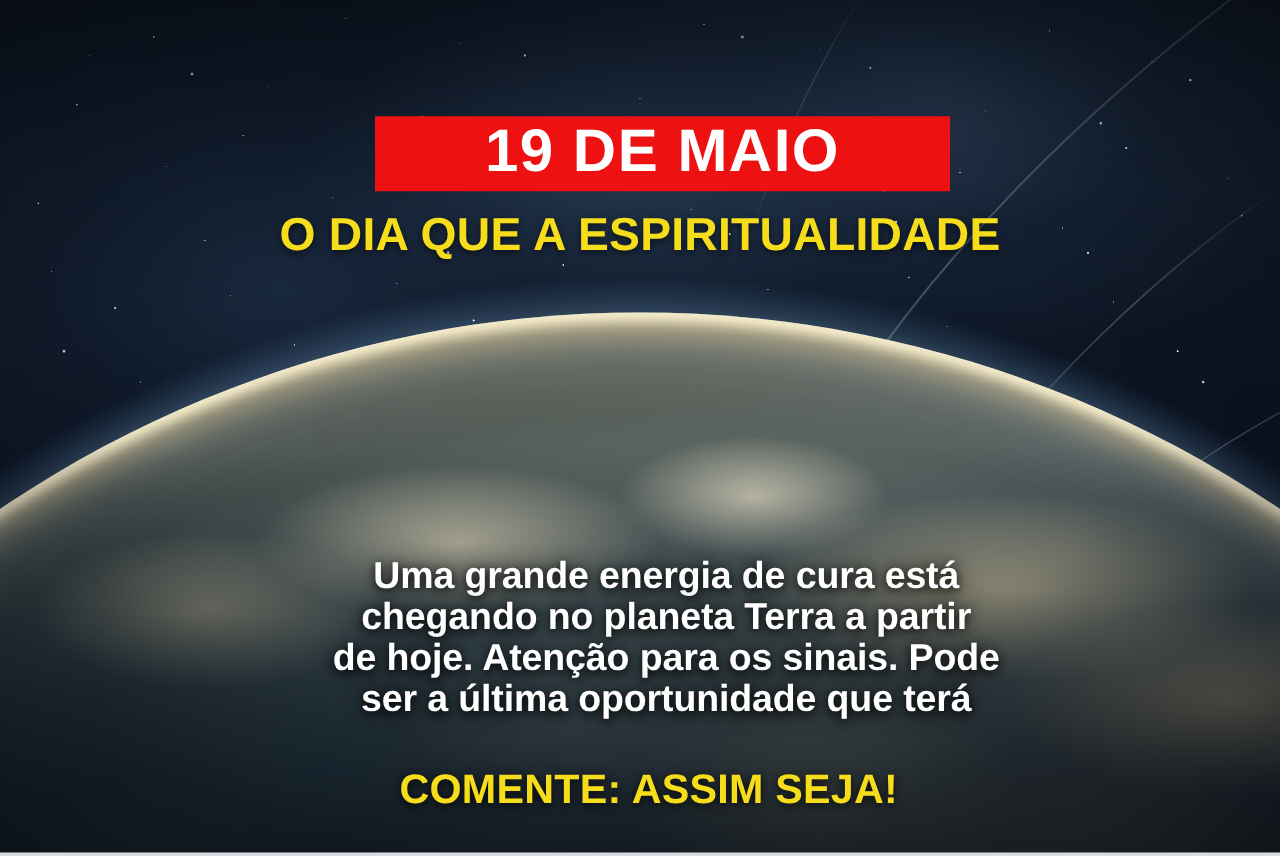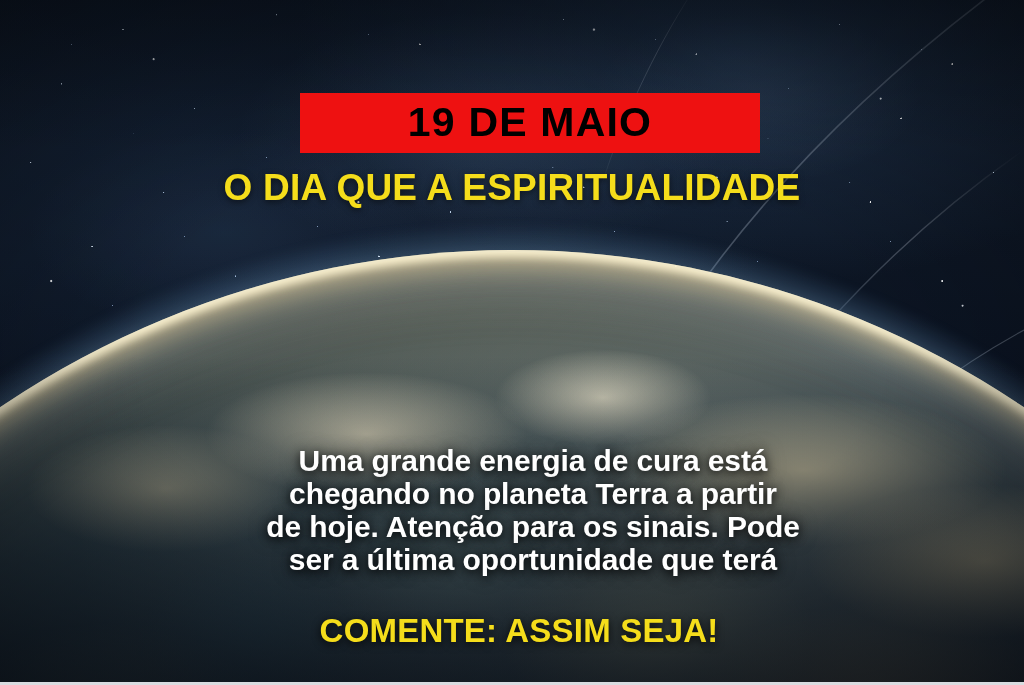--- a/index.html
+++ b/index.html
@@ -208,24 +208,24 @@
   .content{ position:absolute; inset:0; }
 
   .date-banner{
     position:absolute;
     left:300px; top:93px;
     width:460px; height:60px;
     background:#ee1111;
     display:flex; align-items:center; justify-content:center;
   }
   .date-banner-text{
-    color:#000000;
+    color:#ffffff;
     font-family:"Liberation Sans", sans-serif;
     font-weight:700;
-    font-size:41px;
+    font-size:48px;
     letter-spacing:1.2px;
     line-height:1;
     white-space:nowrap;
     transform:translateY(-1px);
   }
 
   .headline{
     position:absolute;
     left:0; right:0; top:168px;
     text-align:center;

